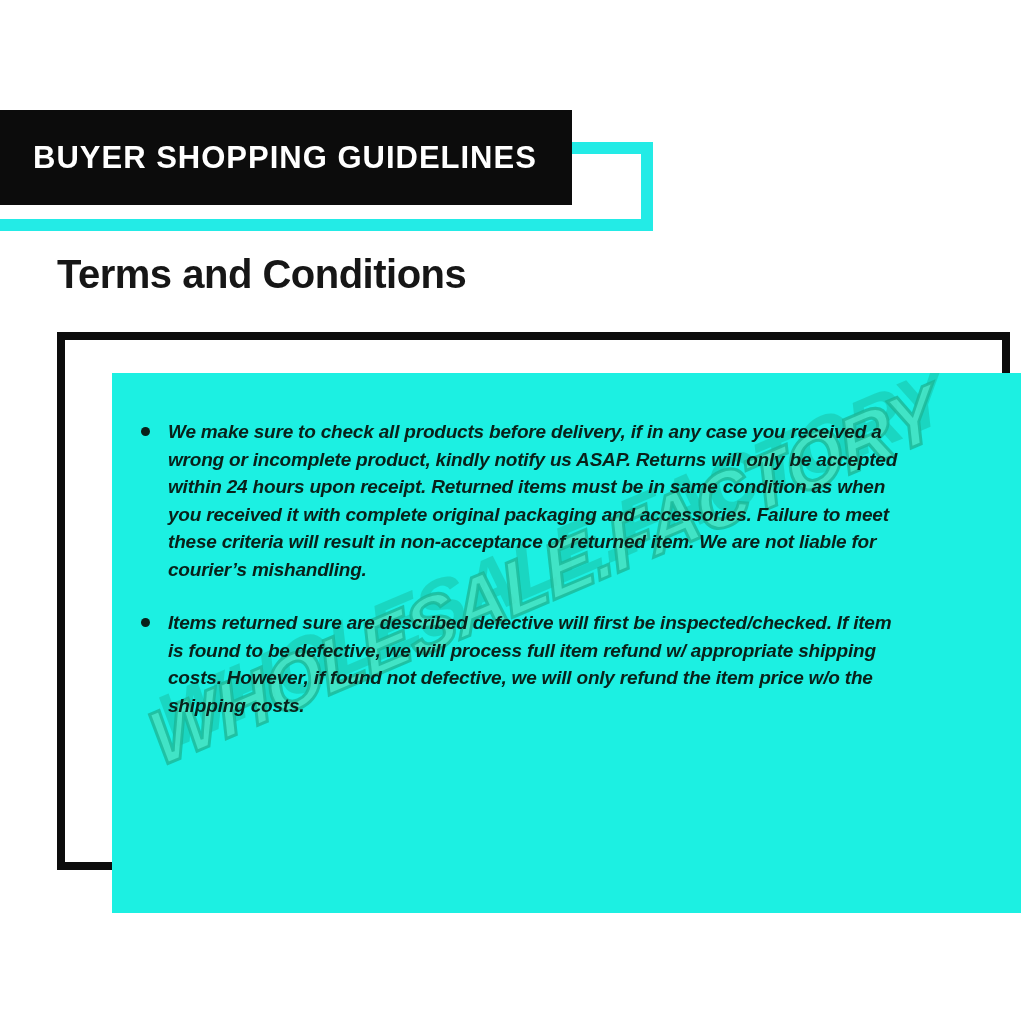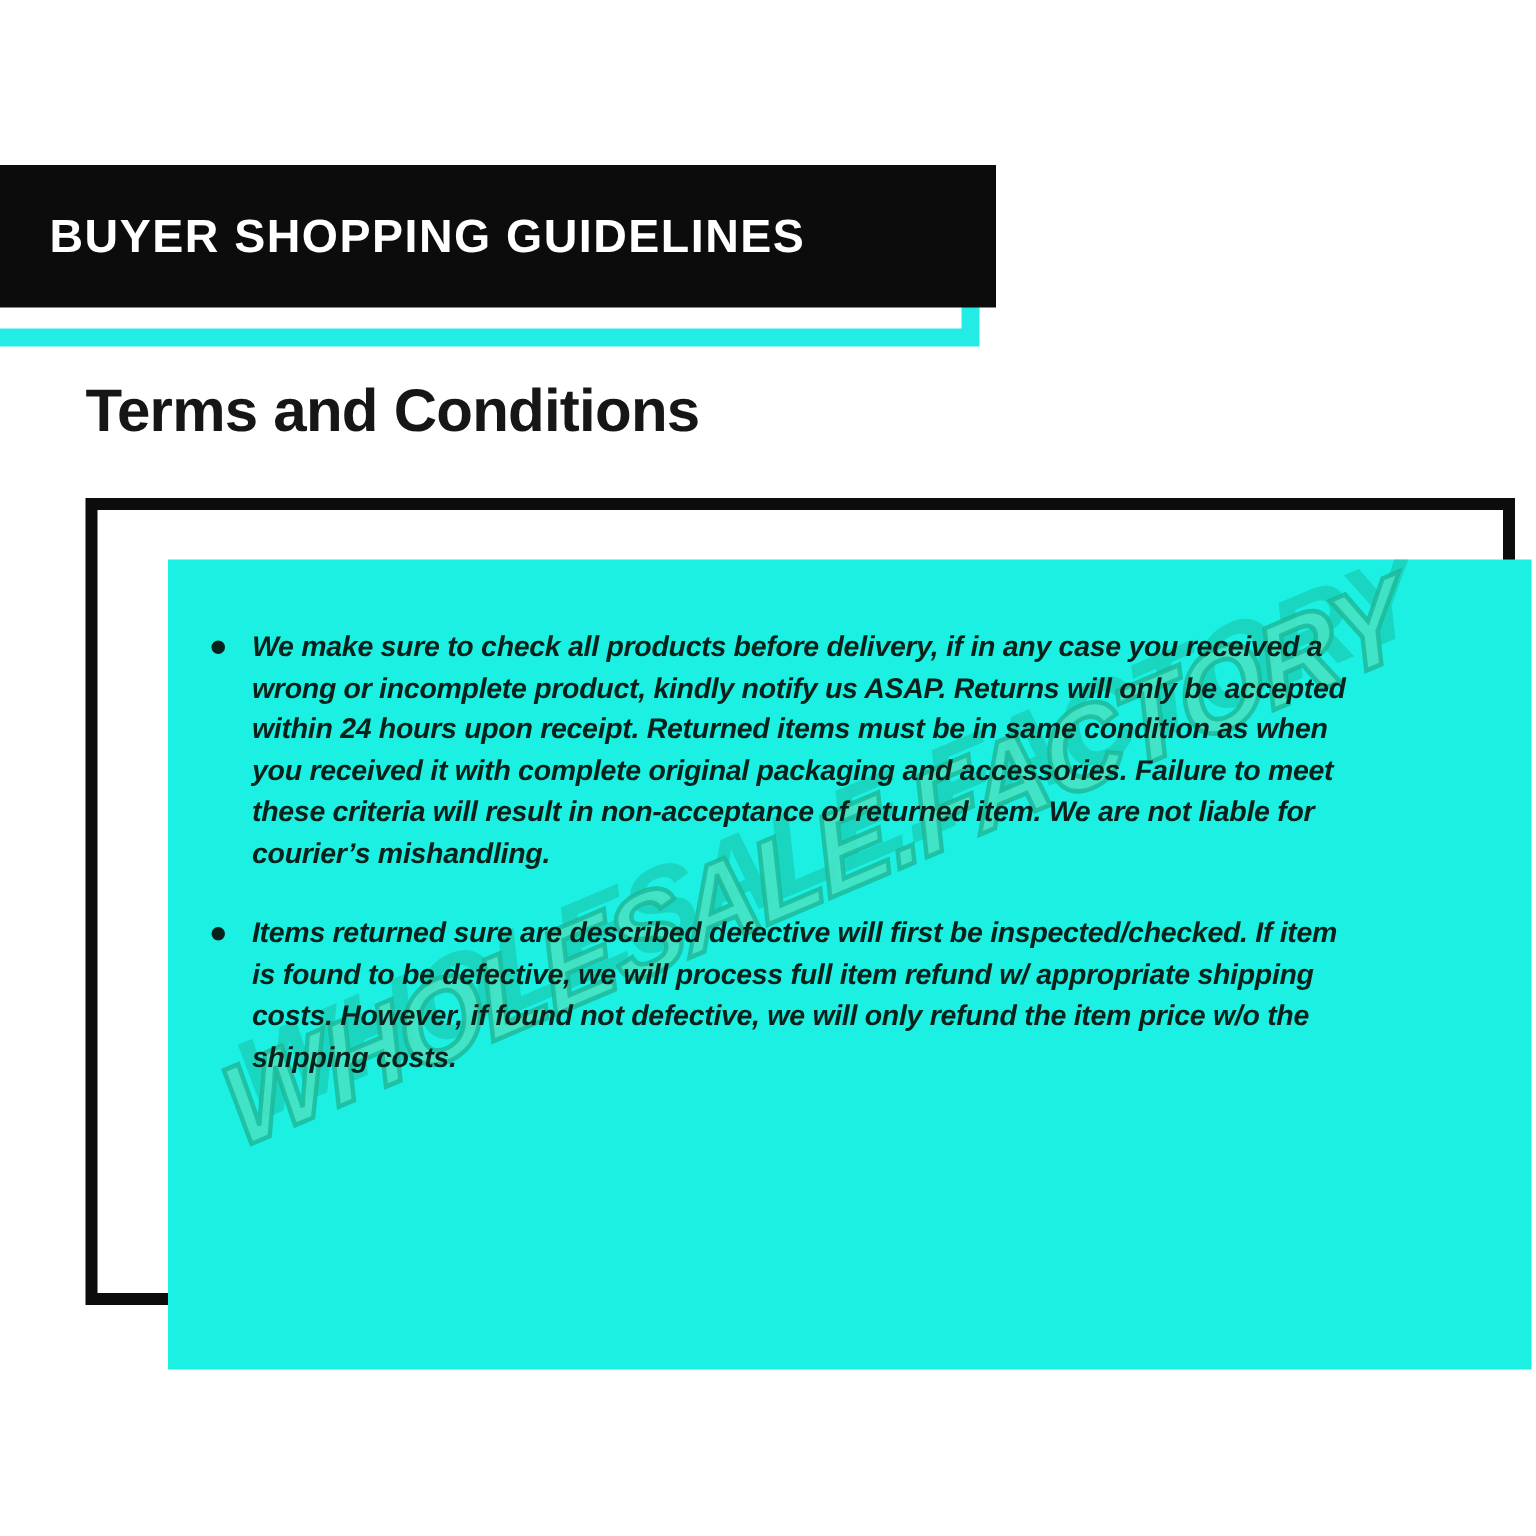--- a/index.html
+++ b/index.html
@@ -17,21 +17,21 @@
     position: absolute;
     left: -16px; top: 142px;
     width: 669px; height: 89px;
     border: 12px solid #23ebe6;
     box-sizing: border-box;
     z-index: 1;
   }
   .banner {
     position: absolute;
     left: 0; top: 110px;
-    width: 664px; height: 95px;
+    width: 572px; height: 95px;
     background: #0c0c0c;
     display: flex;
     align-items: center;
     padding-left: 33px;
     box-sizing: border-box;
     z-index: 2;
   }
   .banner-title {
     color: #ffffff;
     font-size: 31px;

